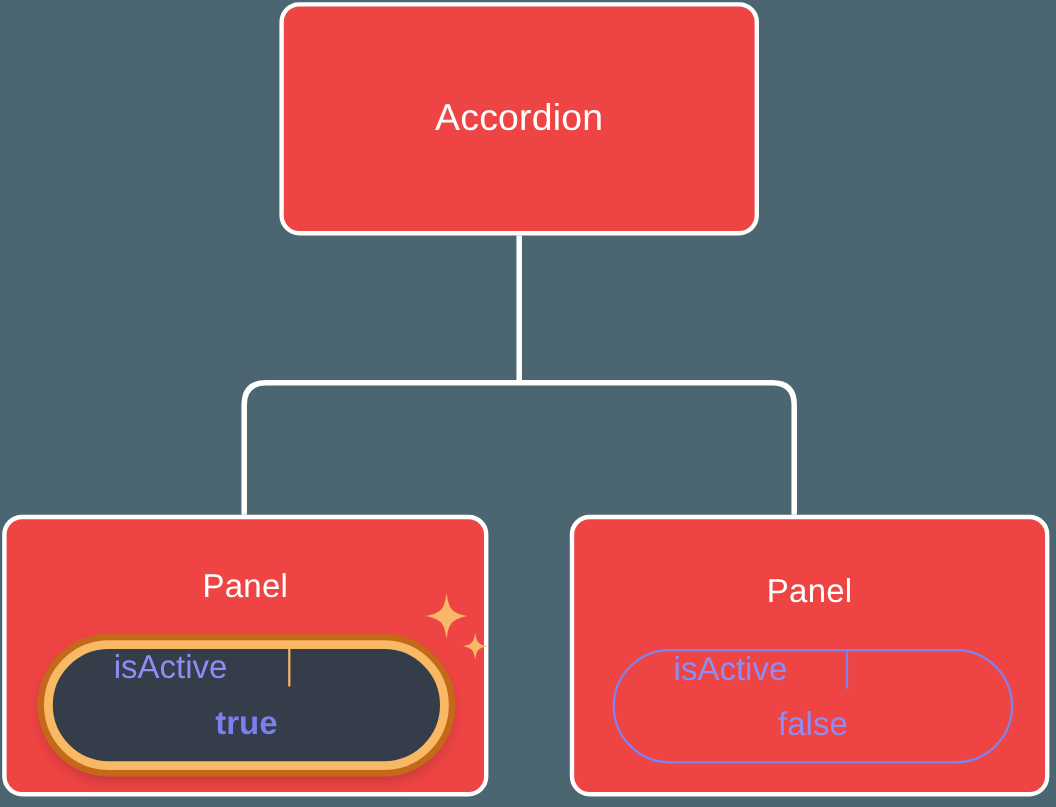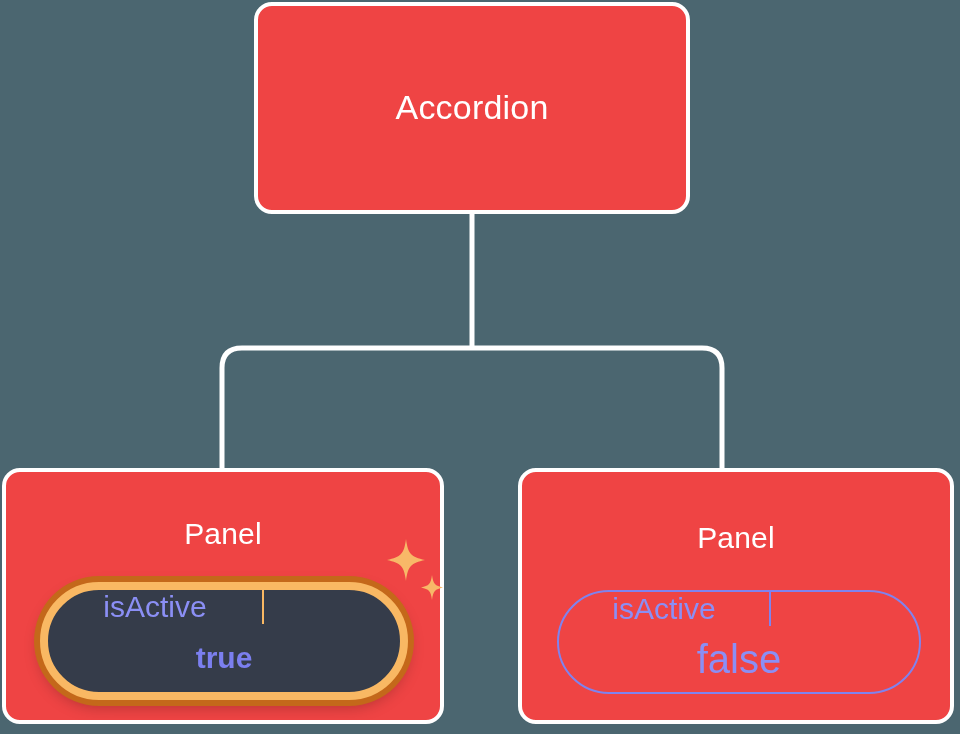--- a/index.html
+++ b/index.html
@@ -102,21 +102,21 @@
     background: transparent;
   }
   .pill-plain .pill-key {
     color: #8b8ff5;
     font-size: 30px;
     padding: 0 26px;
     border-right: 2px solid #7f83ef;
   }
   .pill-plain .pill-val {
     color: #8b8ff5;
-    font-size: 40px;
+    font-size: 30px;
     padding: 0 26px;
   }
 
   
   .pill-highlight {
     border: 8px solid #f9b863;
     background: #353c4a;
     box-shadow:
       0 0 0 6px #c4681a,
       0 6px 16px rgba(0, 0, 0, 0.28);

